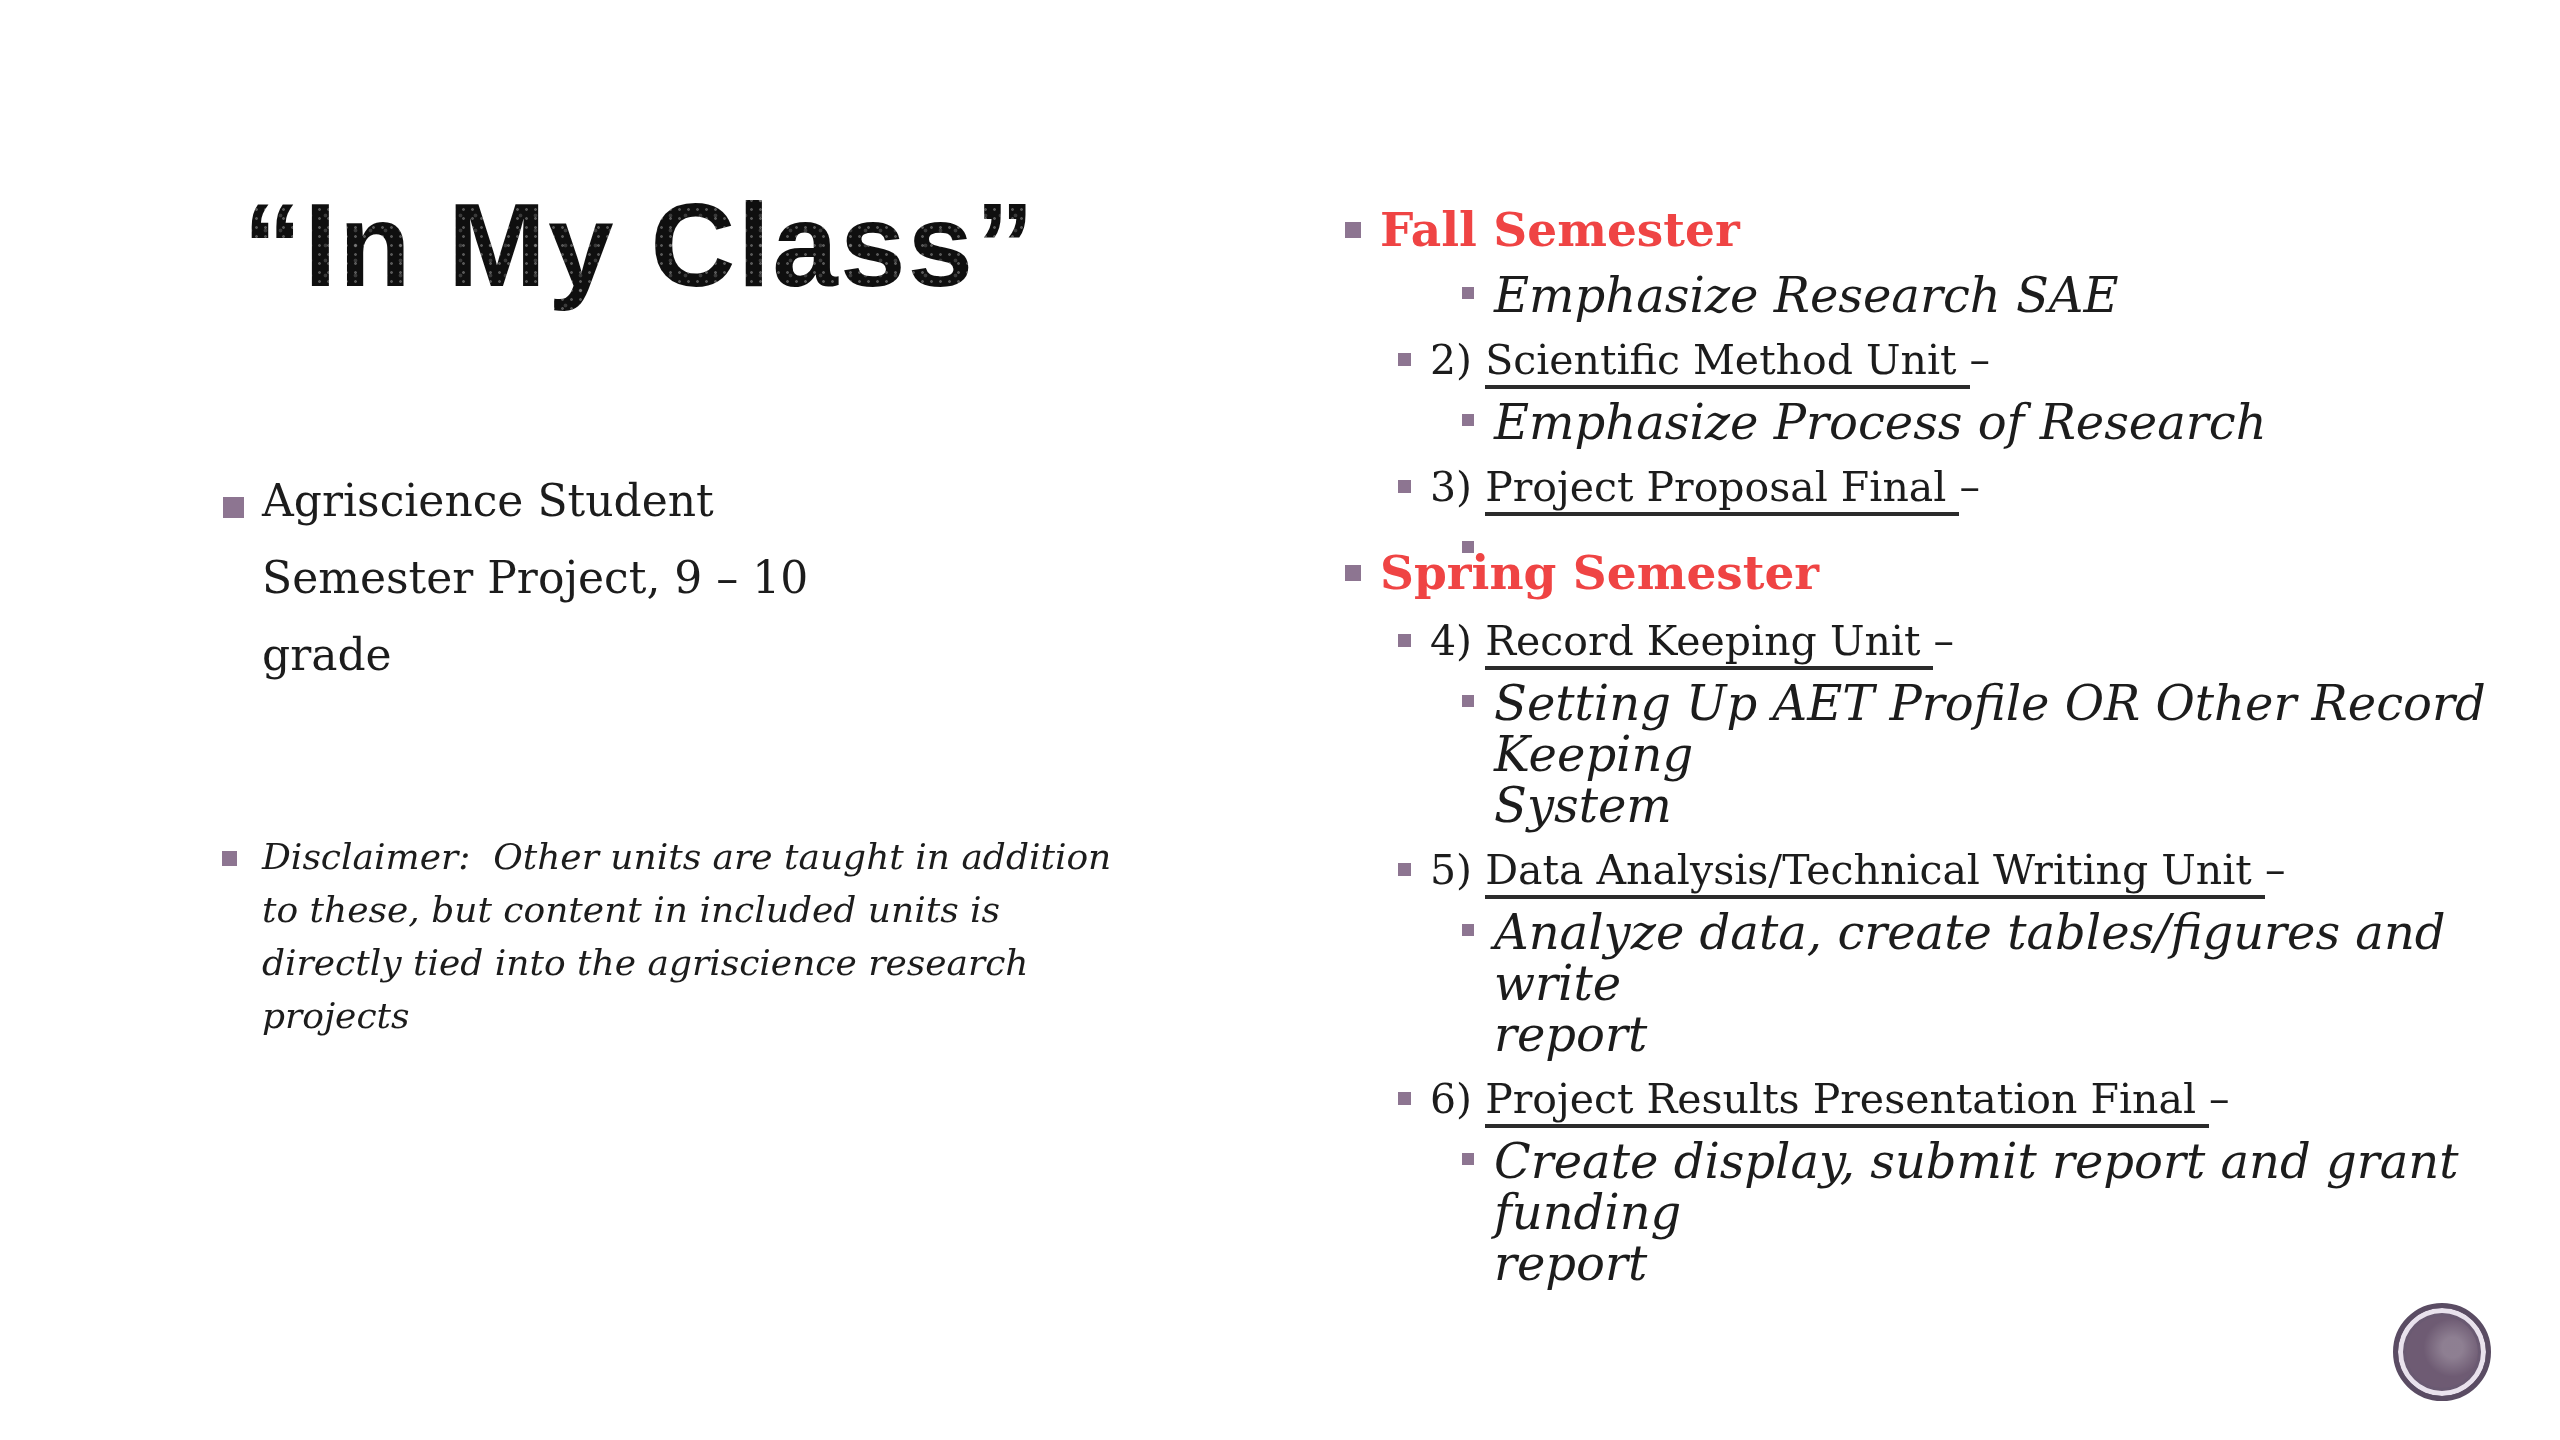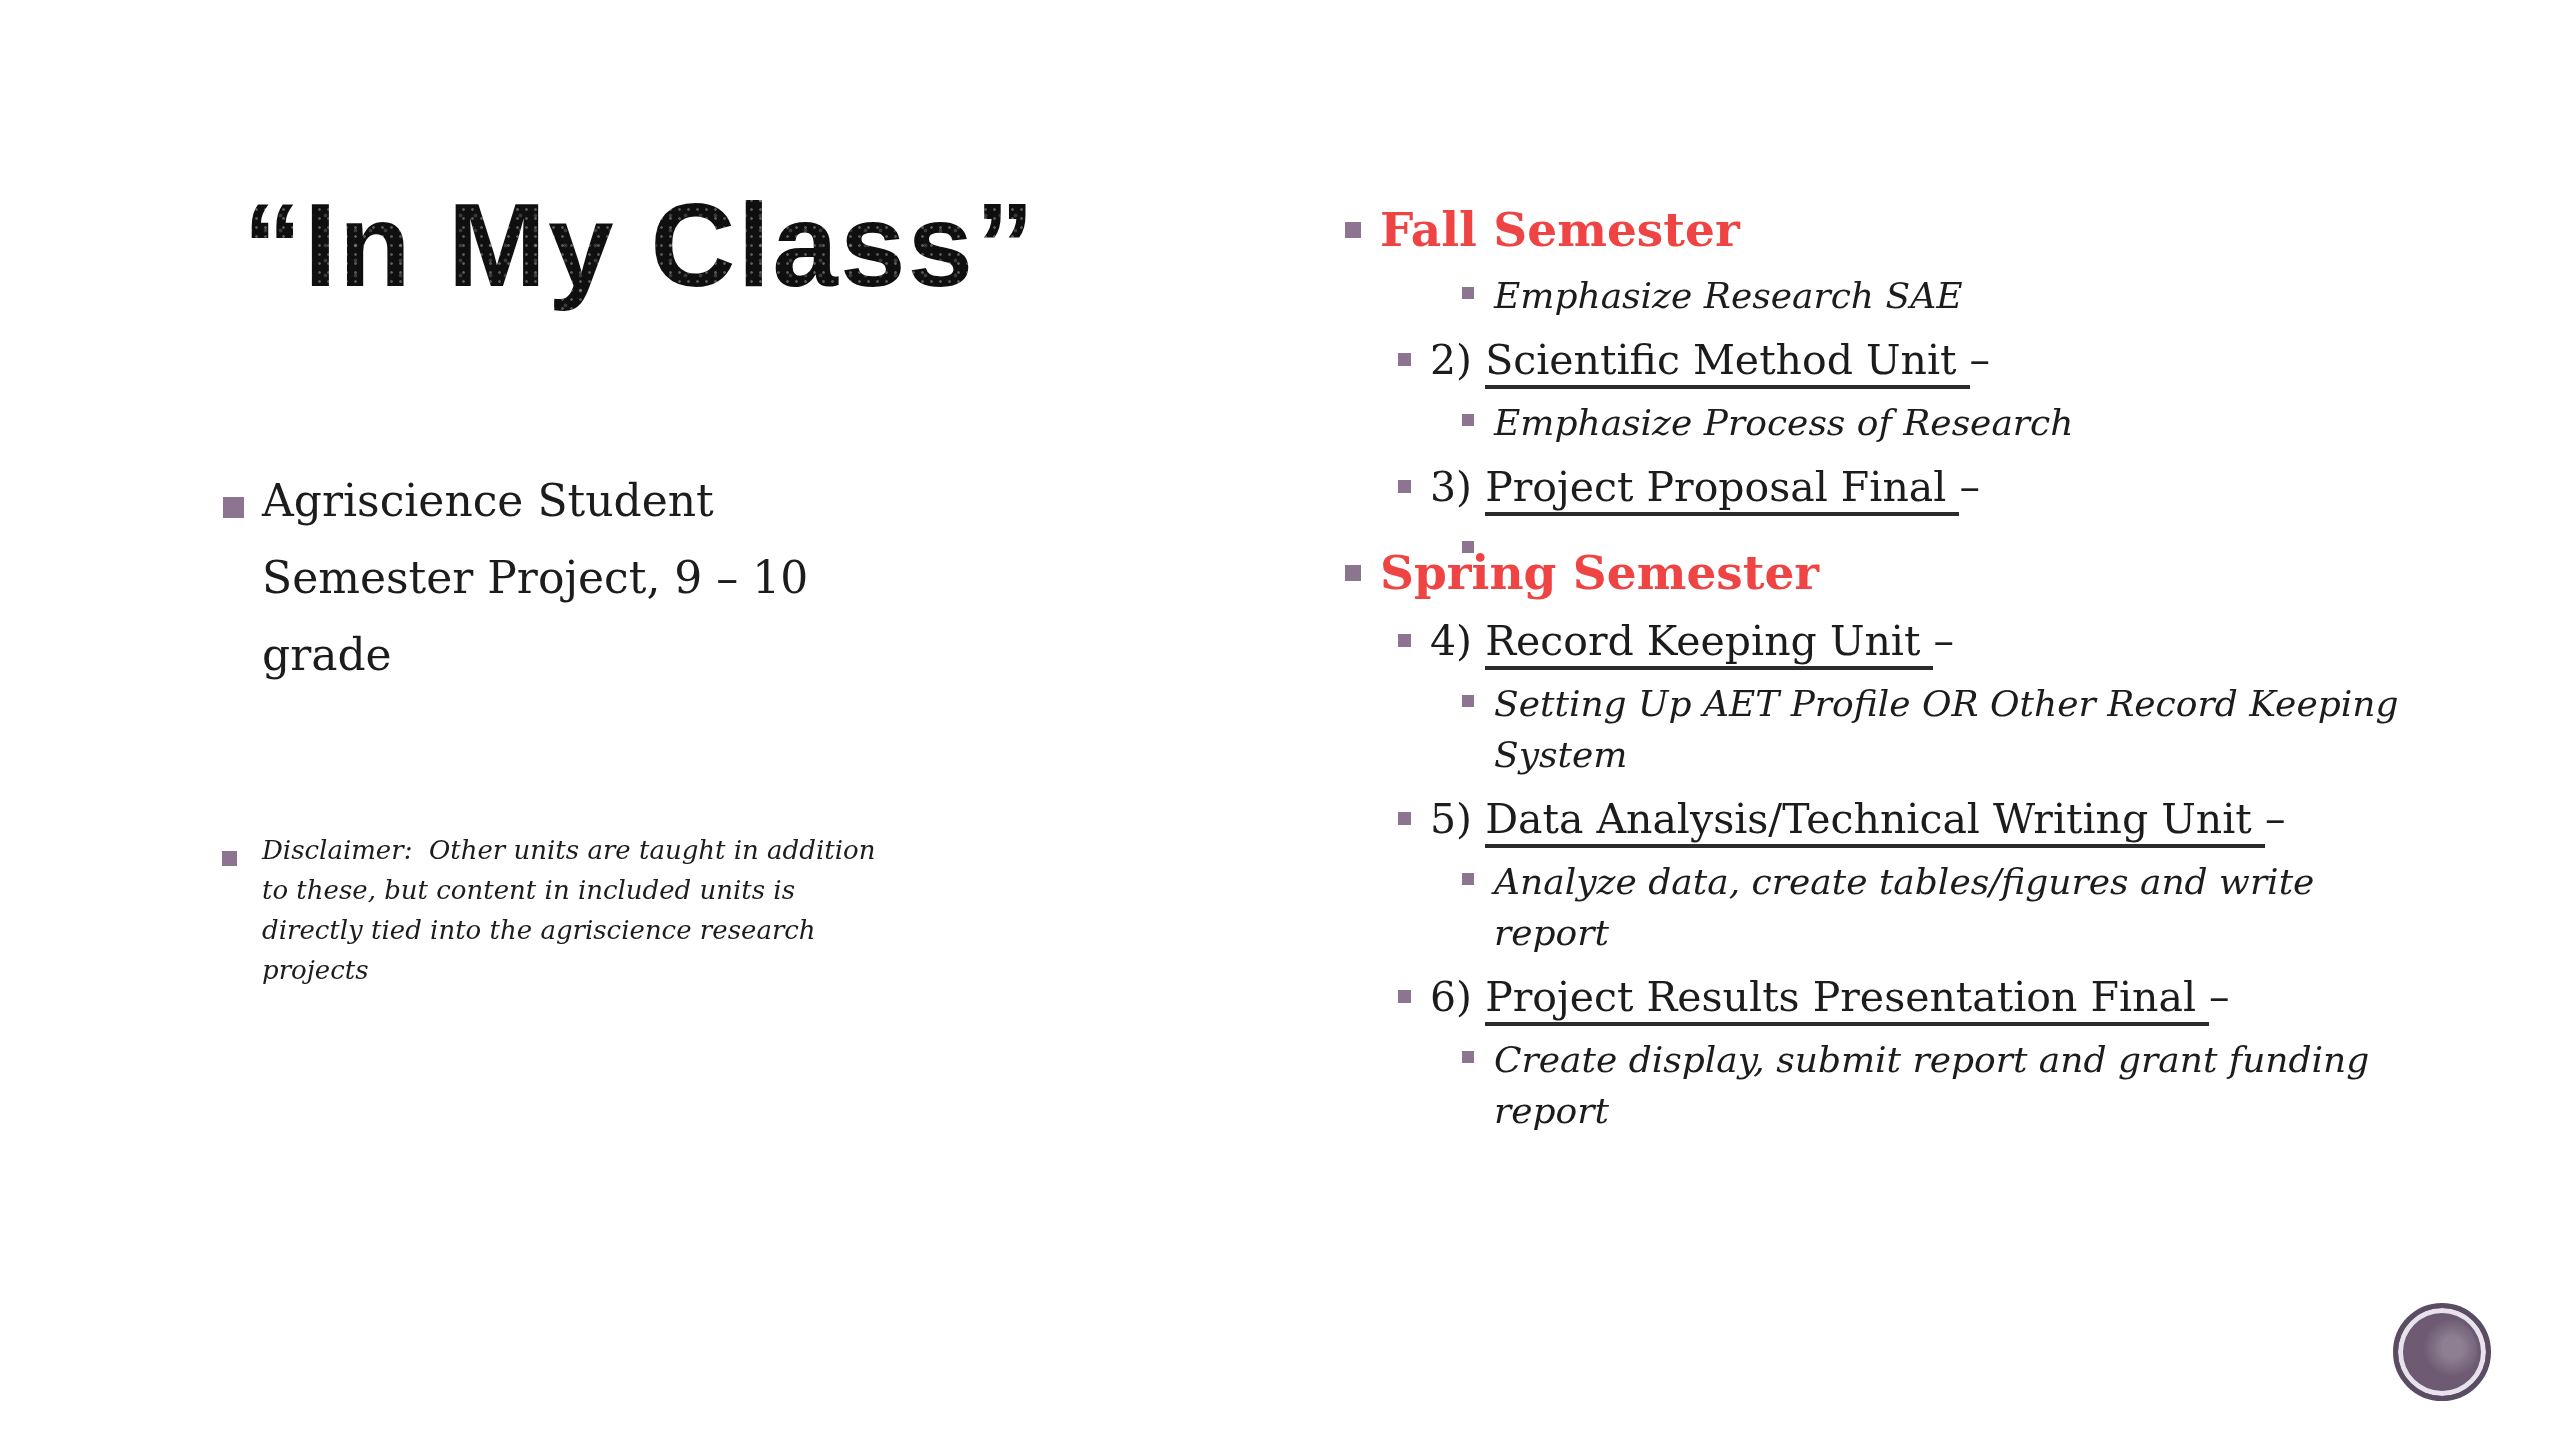--- a/index.html
+++ b/index.html
@@ -39,21 +39,21 @@
   
   .main-point{
     position:absolute;left:262px;top:462px;width:960px;
     font-size:44px;line-height:77px;
     white-space:pre-wrap;
   }
   .main-bullet{left:223px;top:497px;width:21px;height:21px;}
 
   .disclaimer{
     position:absolute;left:262px;top:830px;width:1000px;
-    font-size:26px;line-height:40px;font-style:italic;
+    font-size:36px;line-height:53px;font-style:italic;
     white-space:pre-wrap;
   }
   .disclaimer-bullet{left:222px;top:851px;width:15px;height:15px;}
 
   
   .right-col{position:absolute;left:1332px;top:200px;width:1215px;}
   .section + .section{margin-top:28px;}
 
   .section-heading{
     position:relative;padding-left:48px;
@@ -65,21 +65,21 @@
   .unit-line{
     position:relative;padding-left:98px;
     font-size:41px;line-height:56px;
     margin-bottom:9px;
   }
   .unit-line .sq2{position:absolute;left:66px;top:21px;width:13px;height:13px;background:#8d7591;}
   .u{border-bottom:4px solid #2b2b2b;padding-bottom:1px;}
 
   .unit-detail{
     position:relative;padding-left:162px;
-    font-size:36px;line-height:51px;font-style:italic;
+    font-size:48px;line-height:51px;font-style:italic;
     margin-bottom:11px;
     white-space:pre-wrap;
   }
   .unit-detail .sq3{position:absolute;left:130px;top:17px;width:12px;height:12px;background:#8d7591;}
 
   
   .badge{
     position:absolute;left:2393px;top:1303px;
     width:98px;height:98px;border-radius:50%;
     box-sizing:border-box;

